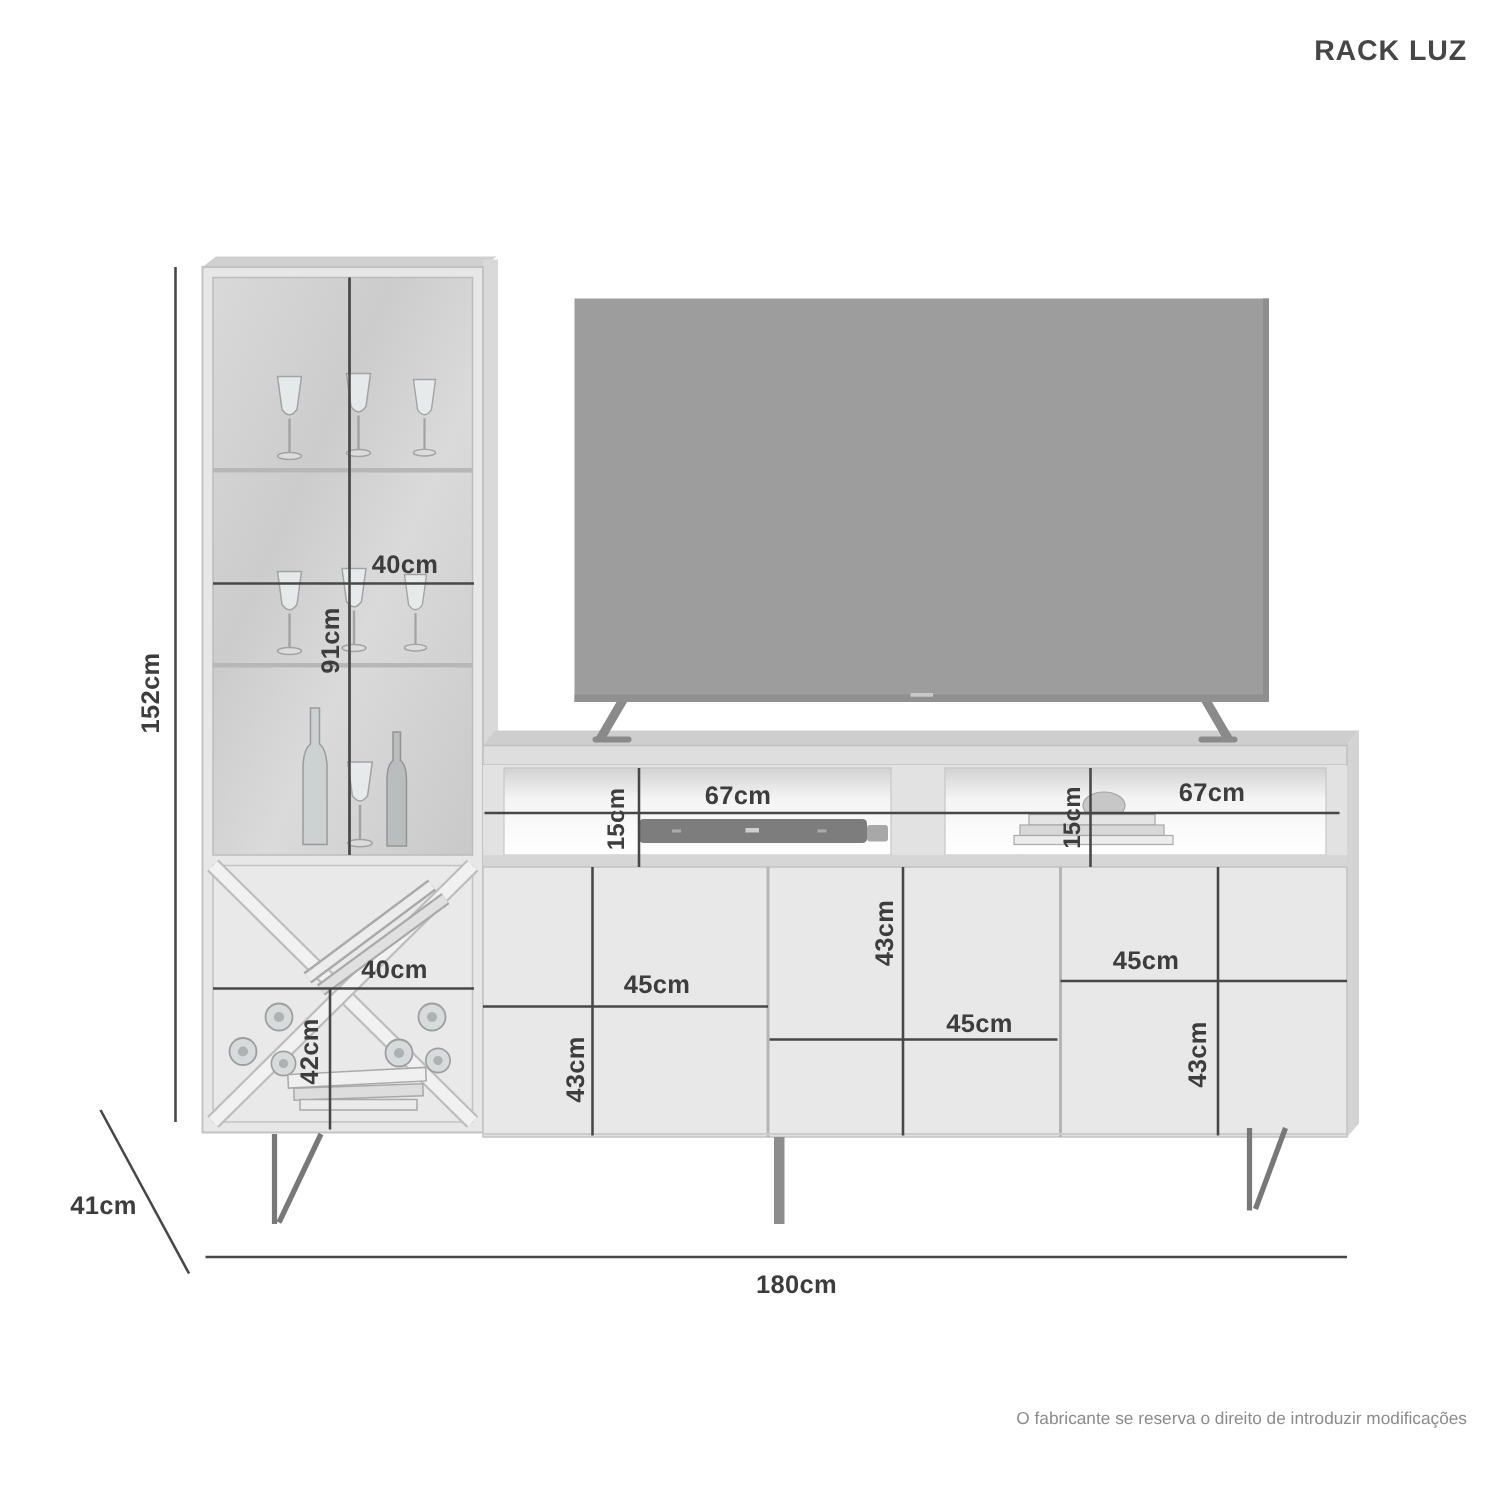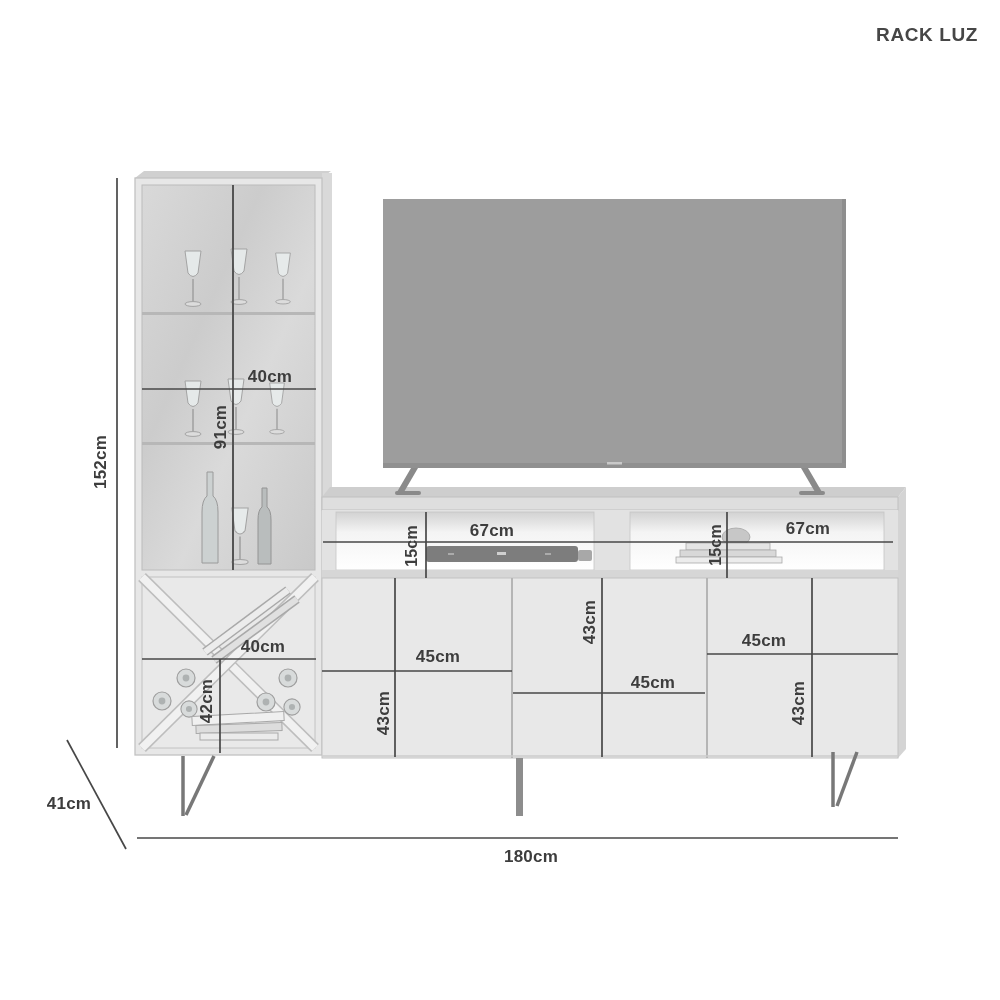--- a/index.html
+++ b/index.html
@@ -193,15 +193,16 @@
   <div class="dim v" style="left:716px;top:545px;font-size:16px;">15cm</div>
 
   <div class="dim" style="left:438px;top:657px;">45cm</div>
   <div class="dim v" style="left:384px;top:713px;">43cm</div>
   <div class="dim" style="left:653px;top:683px;">45cm</div>
   <div class="dim v" style="left:590px;top:622px;">43cm</div>
   <div class="dim" style="left:764px;top:641px;">45cm</div>
   <div class="dim v" style="left:799px;top:703px;">43cm</div>
 
   <div class="disclaimer">
+    <div>O fabricante se reserva o direito de introduzir modificações</div>
   </div>
 
 </div>
 
 </body></html>

